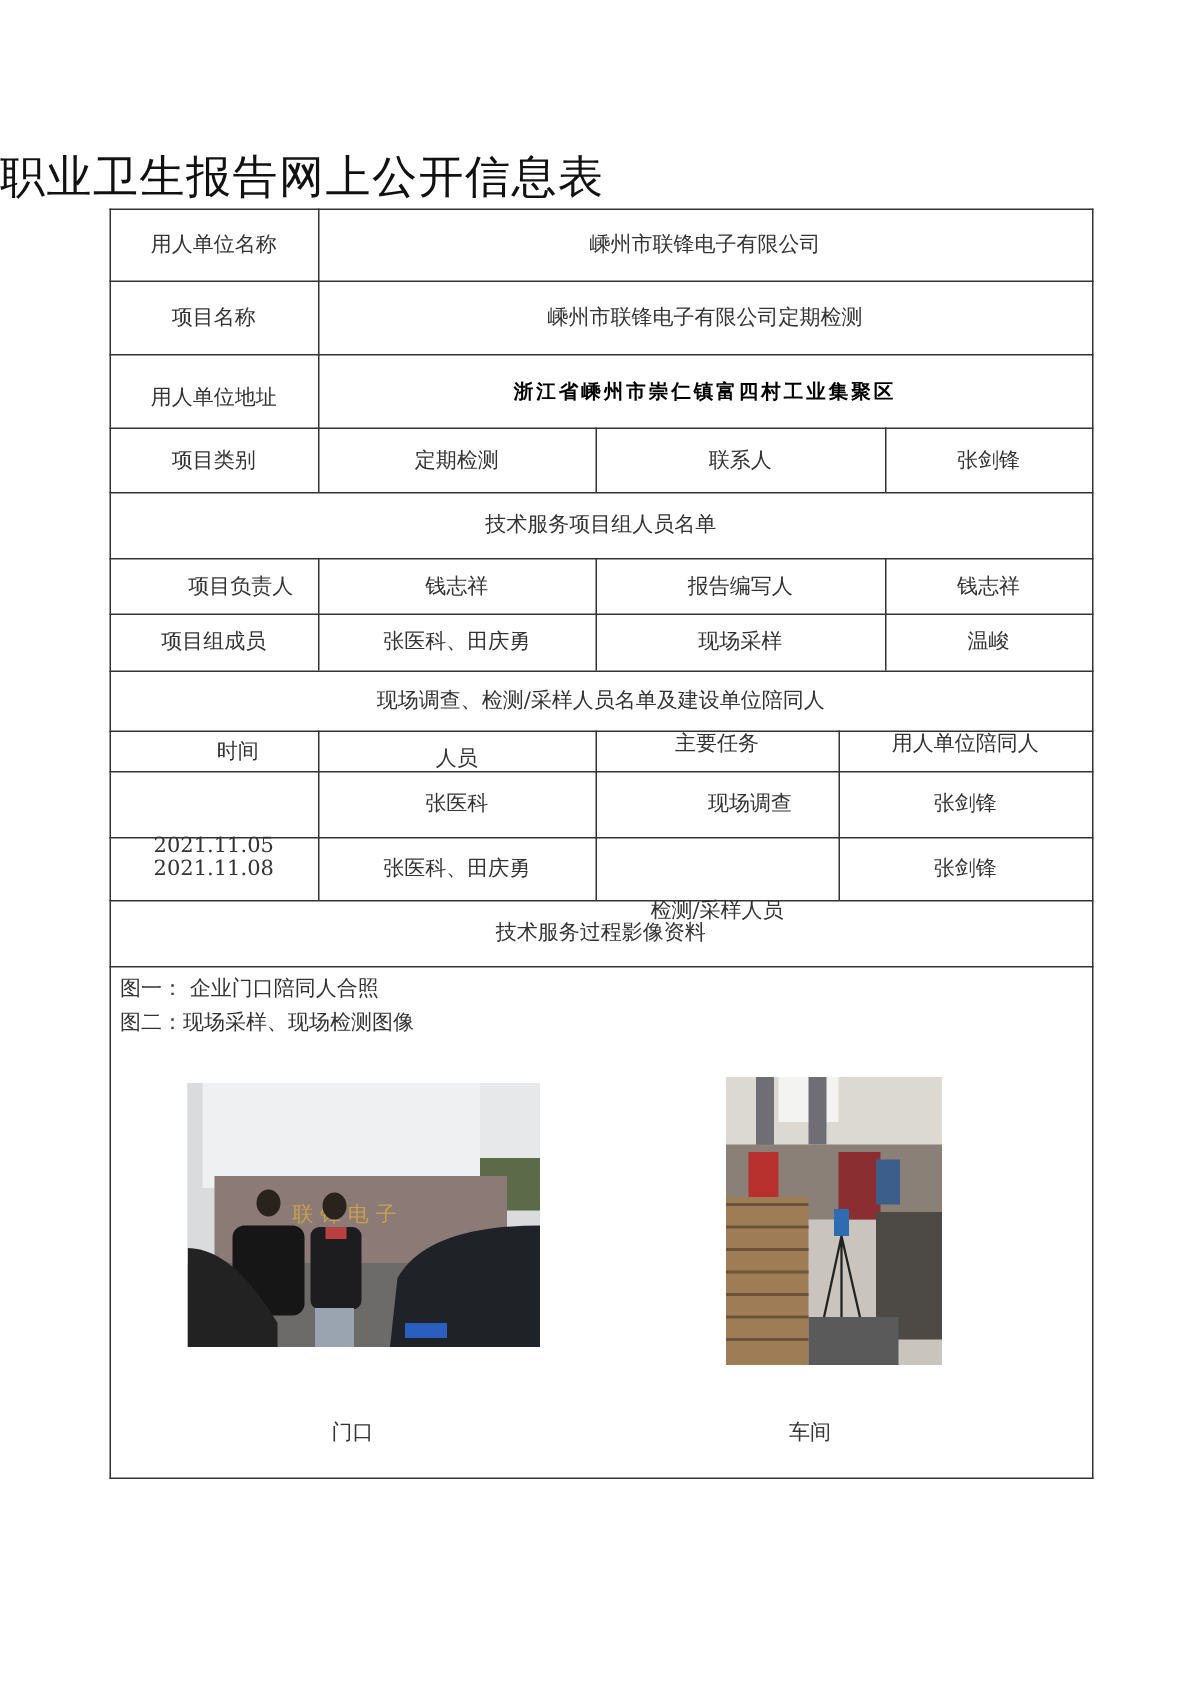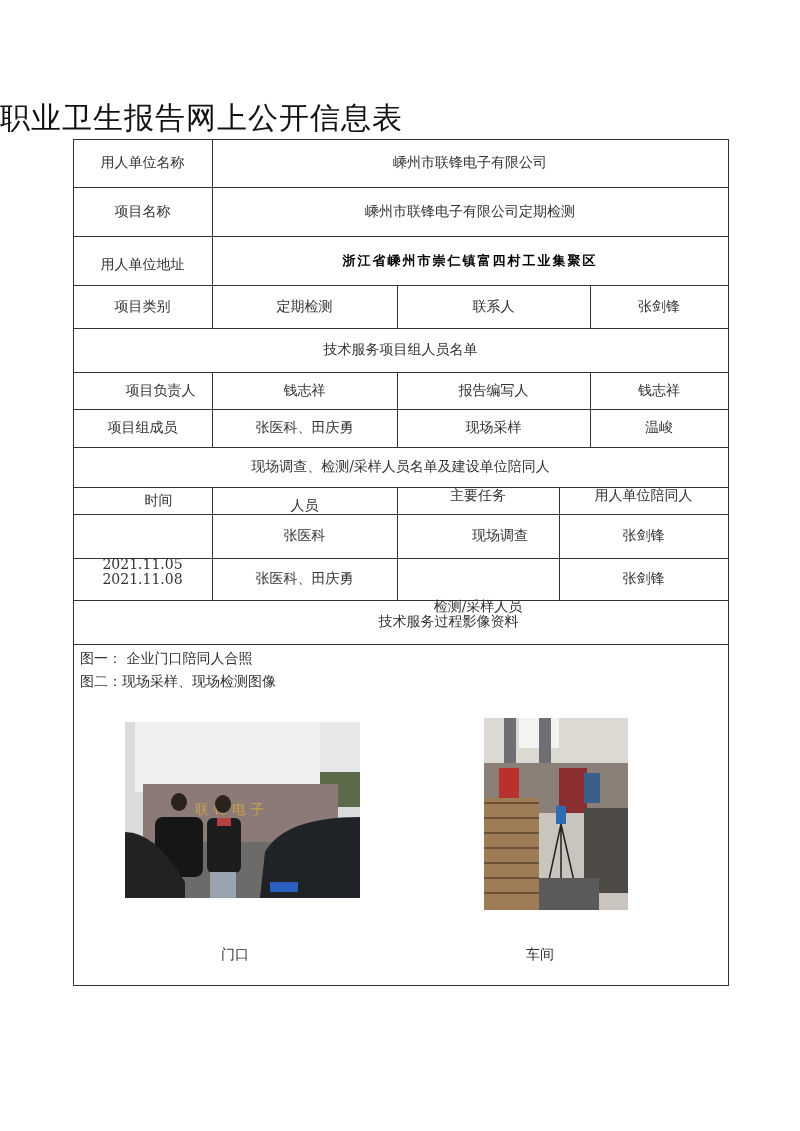--- a/index.html
+++ b/index.html
@@ -85,21 +85,21 @@
   <div class="cell" style="left:73px;top:514px;width:139px;height:44px;margin-top:28px;">2021.11.05</div>
   <div class="cell" style="left:212px;top:514px;width:185px;height:44px;">张医科</div>
   <div class="cell" style="left:419px;top:514px;width:162px;height:44px;text-align:center;">现场调查</div>
   <div class="cell" style="left:559px;top:514px;width:169px;height:44px;">张剑锋</div>
 
   <div class="cell" style="left:73px;top:558px;width:139px;height:42px;">2021.11.08</div>
   <div class="cell" style="left:212px;top:558px;width:185px;height:42px;">张医科、田庆勇</div>
   <div class="cell" style="left:397px;top:558px;width:162px;height:42px;margin-top:28px;">检测/采样人员</div>
   <div class="cell" style="left:559px;top:558px;width:169px;height:42px;">张剑锋</div>
 
-  <div class="cell" style="left:73px;top:600px;width:655px;height:44px;margin-left:48px;">技术服务过程影像资料</div>
+  <div class="cell" style="left:73px;top:600px;width:655px;height:44px;">技术服务过程影像资料</div>
   <div class="note" style="top:650px;">图一：  企业门口陪同人合照</div>
   <div class="note" style="top:673px;">图二：现场采样、现场检测图像</div>
 
   <div class="photo" style="left:125px;top:722px;width:235px;height:176px;background:#c8cacc;">
     <svg width="235" height="176" viewBox="0 0 235 176" xmlns="http://www.w3.org/2000/svg">
       <rect x="0" y="0" width="235" height="176" fill="#d9dbdd"></rect>
       <rect x="10" y="0" width="185" height="70" fill="#eef0f2"></rect>
       <rect x="195" y="0" width="40" height="55" fill="#e6e8ea"></rect>
       <rect x="195" y="50" width="40" height="35" fill="#5c6a4a"></rect>
       <rect x="18" y="62" width="195" height="60" fill="#8c7a76"></rect>

